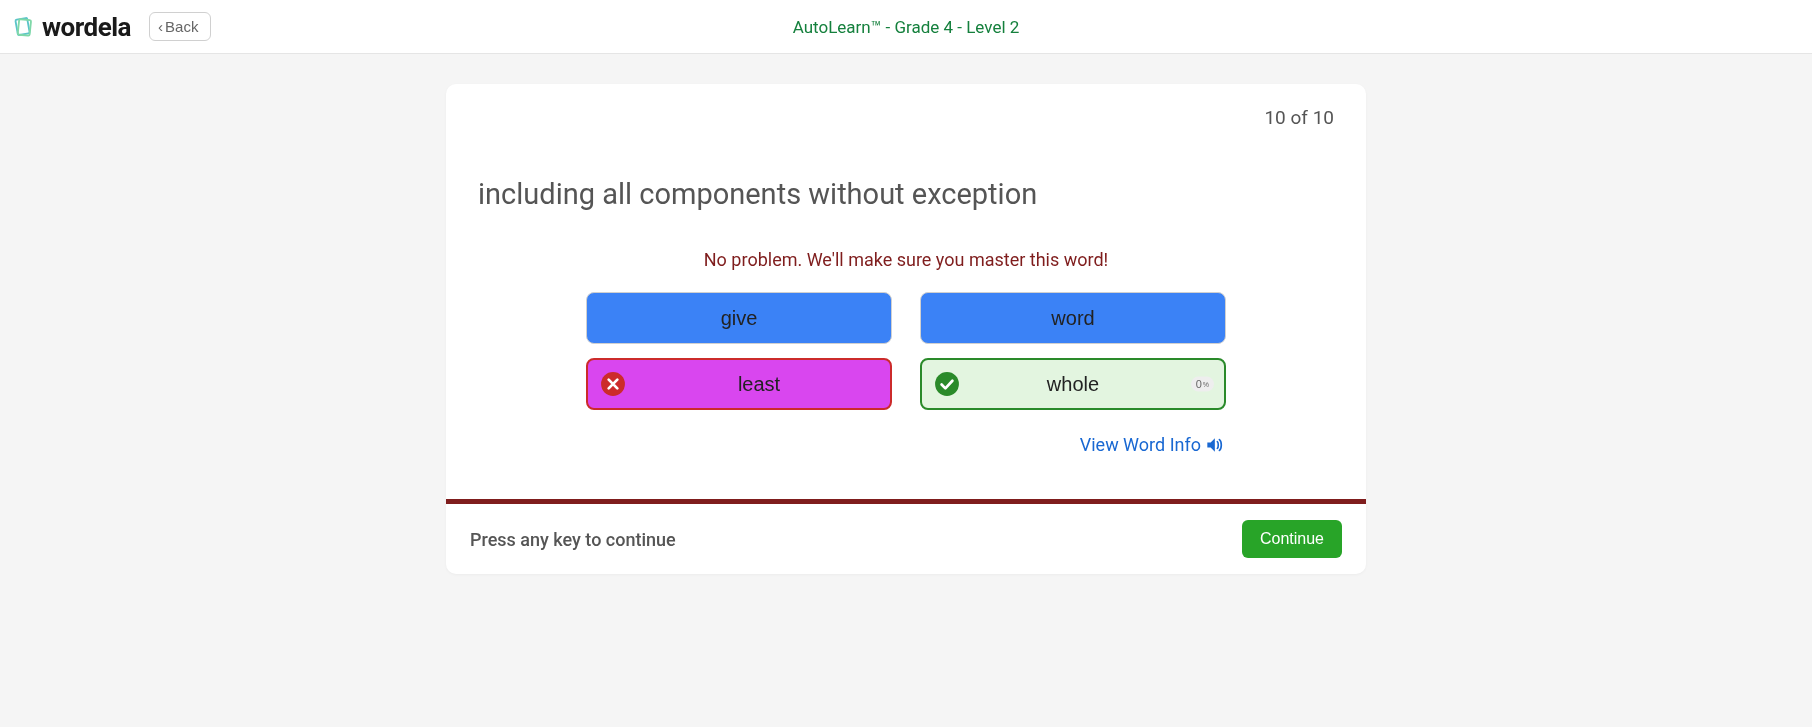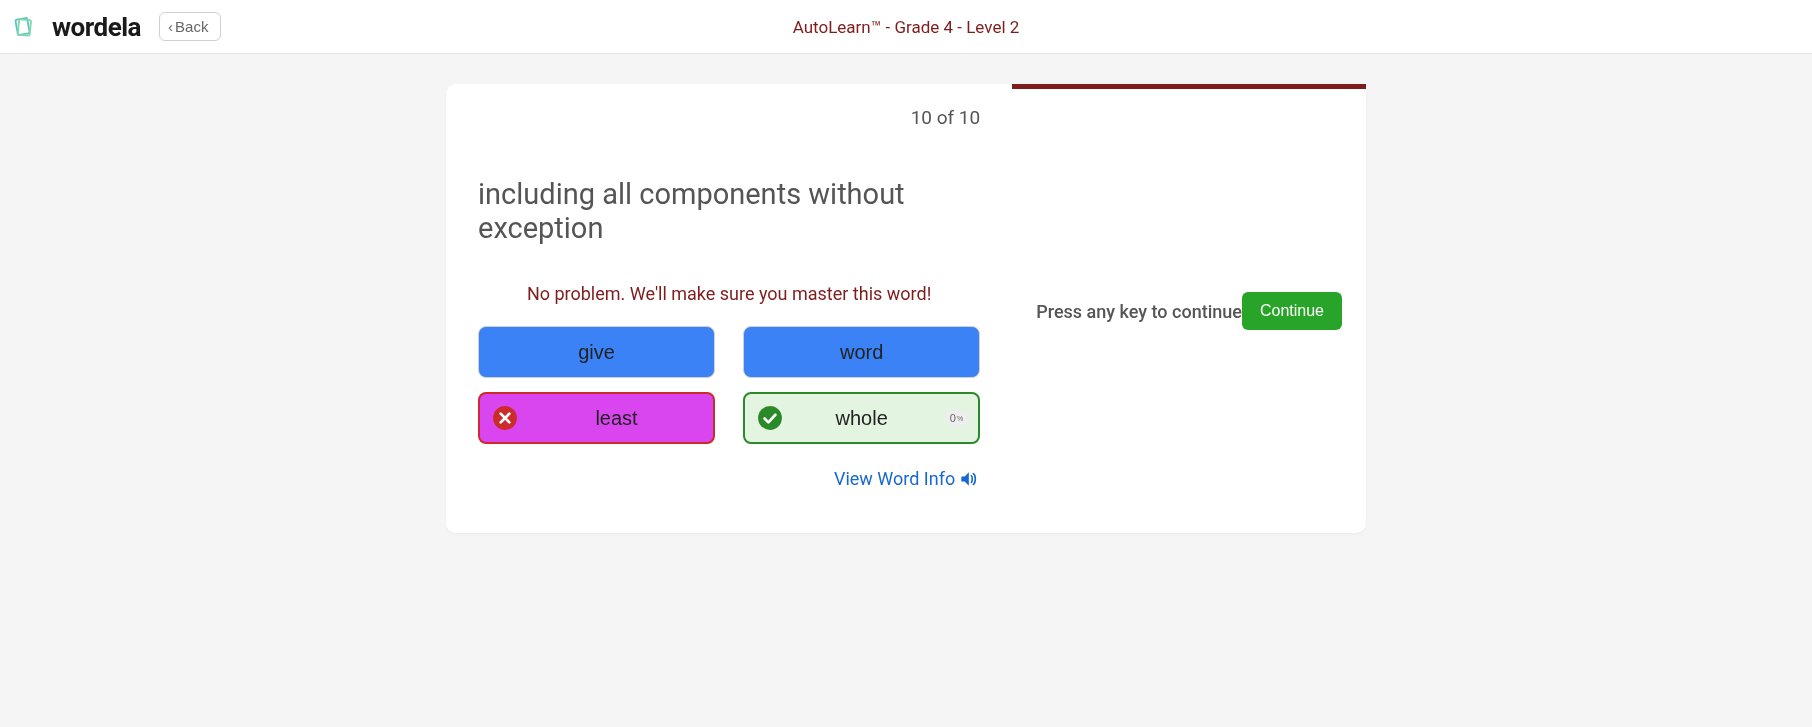--- a/index.html
+++ b/index.html
@@ -15,21 +15,21 @@
       border-bottom: 1px solid #e5e5e5;
       height: 54px;
       display: flex;
       align-items: center;
       padding: 0 12px;
       position: relative;
     }
     .logo-area {
       display: flex;
       align-items: center;
-      gap: 18px;
+      gap: 8px;
     }
     .logo-icon {
       width: 22px;
       height: 22px;
       display: inline-flex;
       align-items: center;
       justify-content: center;
     }
     .logo-text {
       font-size: 26px;
@@ -52,34 +52,35 @@
     }
     .back-button .chevron {
       font-size: 15px;
       line-height: 1;
     }
     .header-title {
       position: absolute;
       left: 50%;
       transform: translateX(-50%);
       font-size: 17px;
-      color: #7f1d1d;
+      color: #15803d;
       font-weight: 400;
     }
     .main-area {
       display: flex;
       justify-content: center;
       padding-top: 30px;
     }
     .card {
       background: #ffffff;
       border-radius: 10px;
       width: 920px;
       box-shadow: 0 1px 3px rgba(0,0,0,0.04);
       display: flex;
+      flex-direction: column;
     }
     .card-body {
       padding: 22px 32px 38px 32px;
       flex: 1;
       position: relative;
     }
     .progress-counter {
       text-align: right;
       font-size: 19px;
       color: #555;

